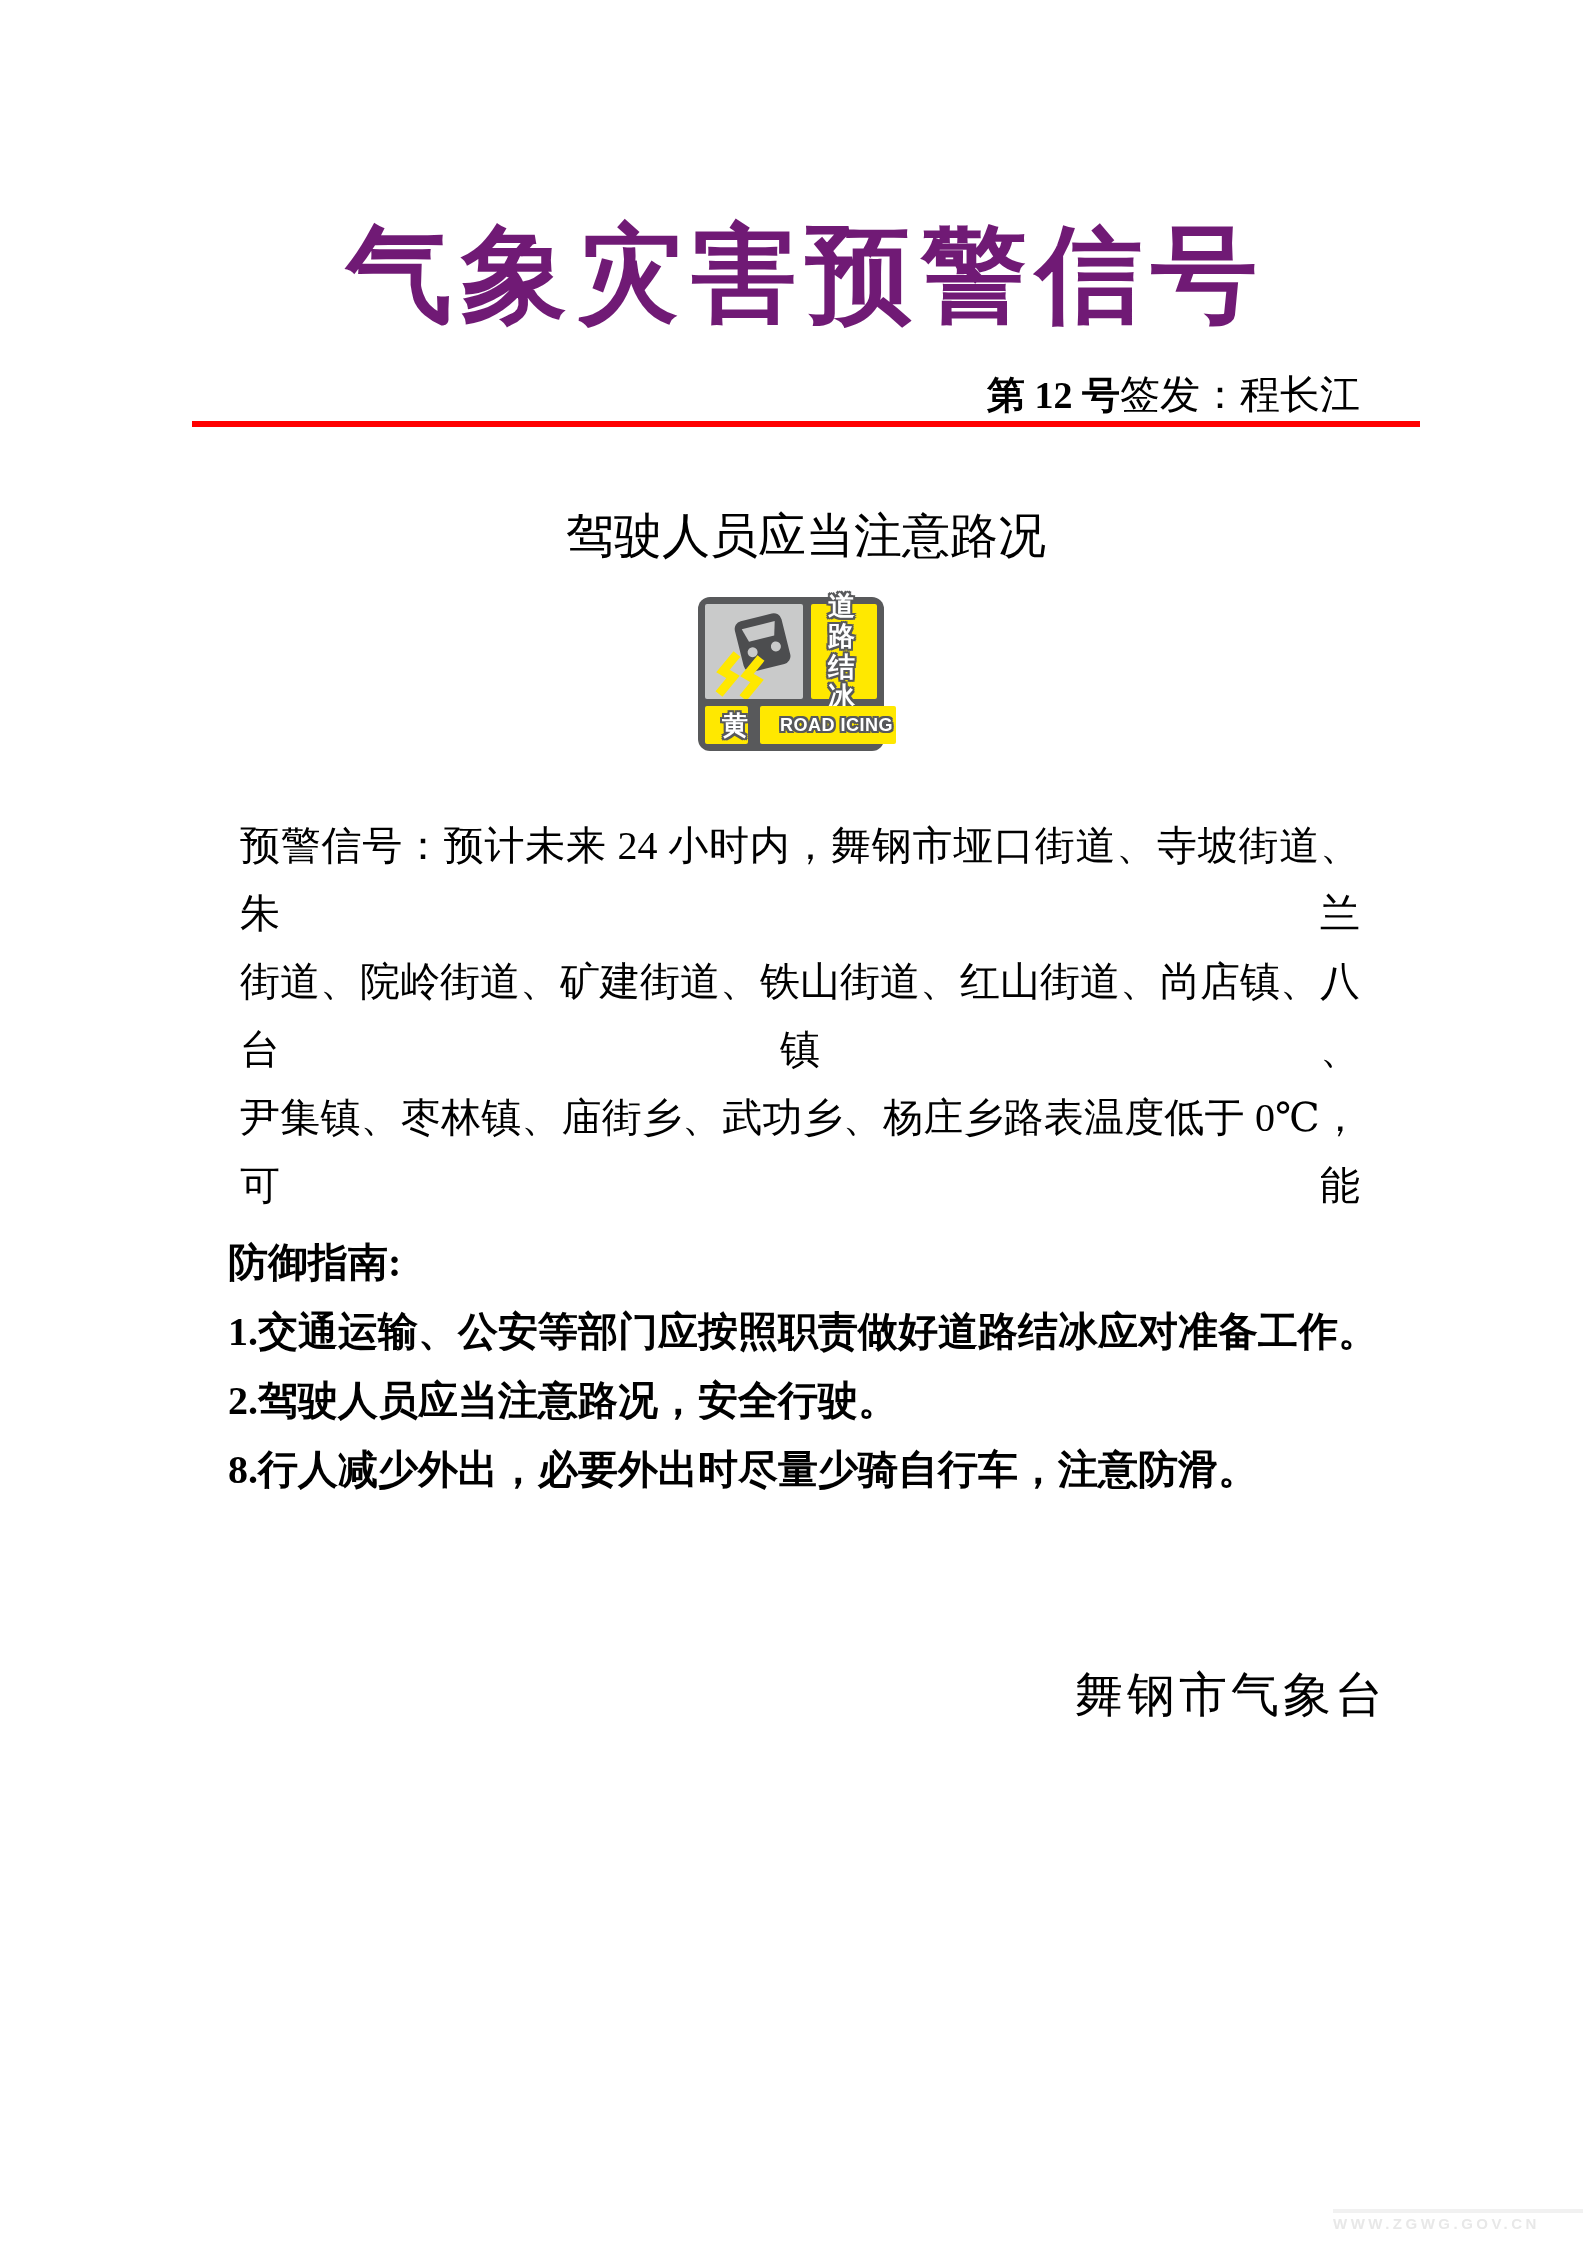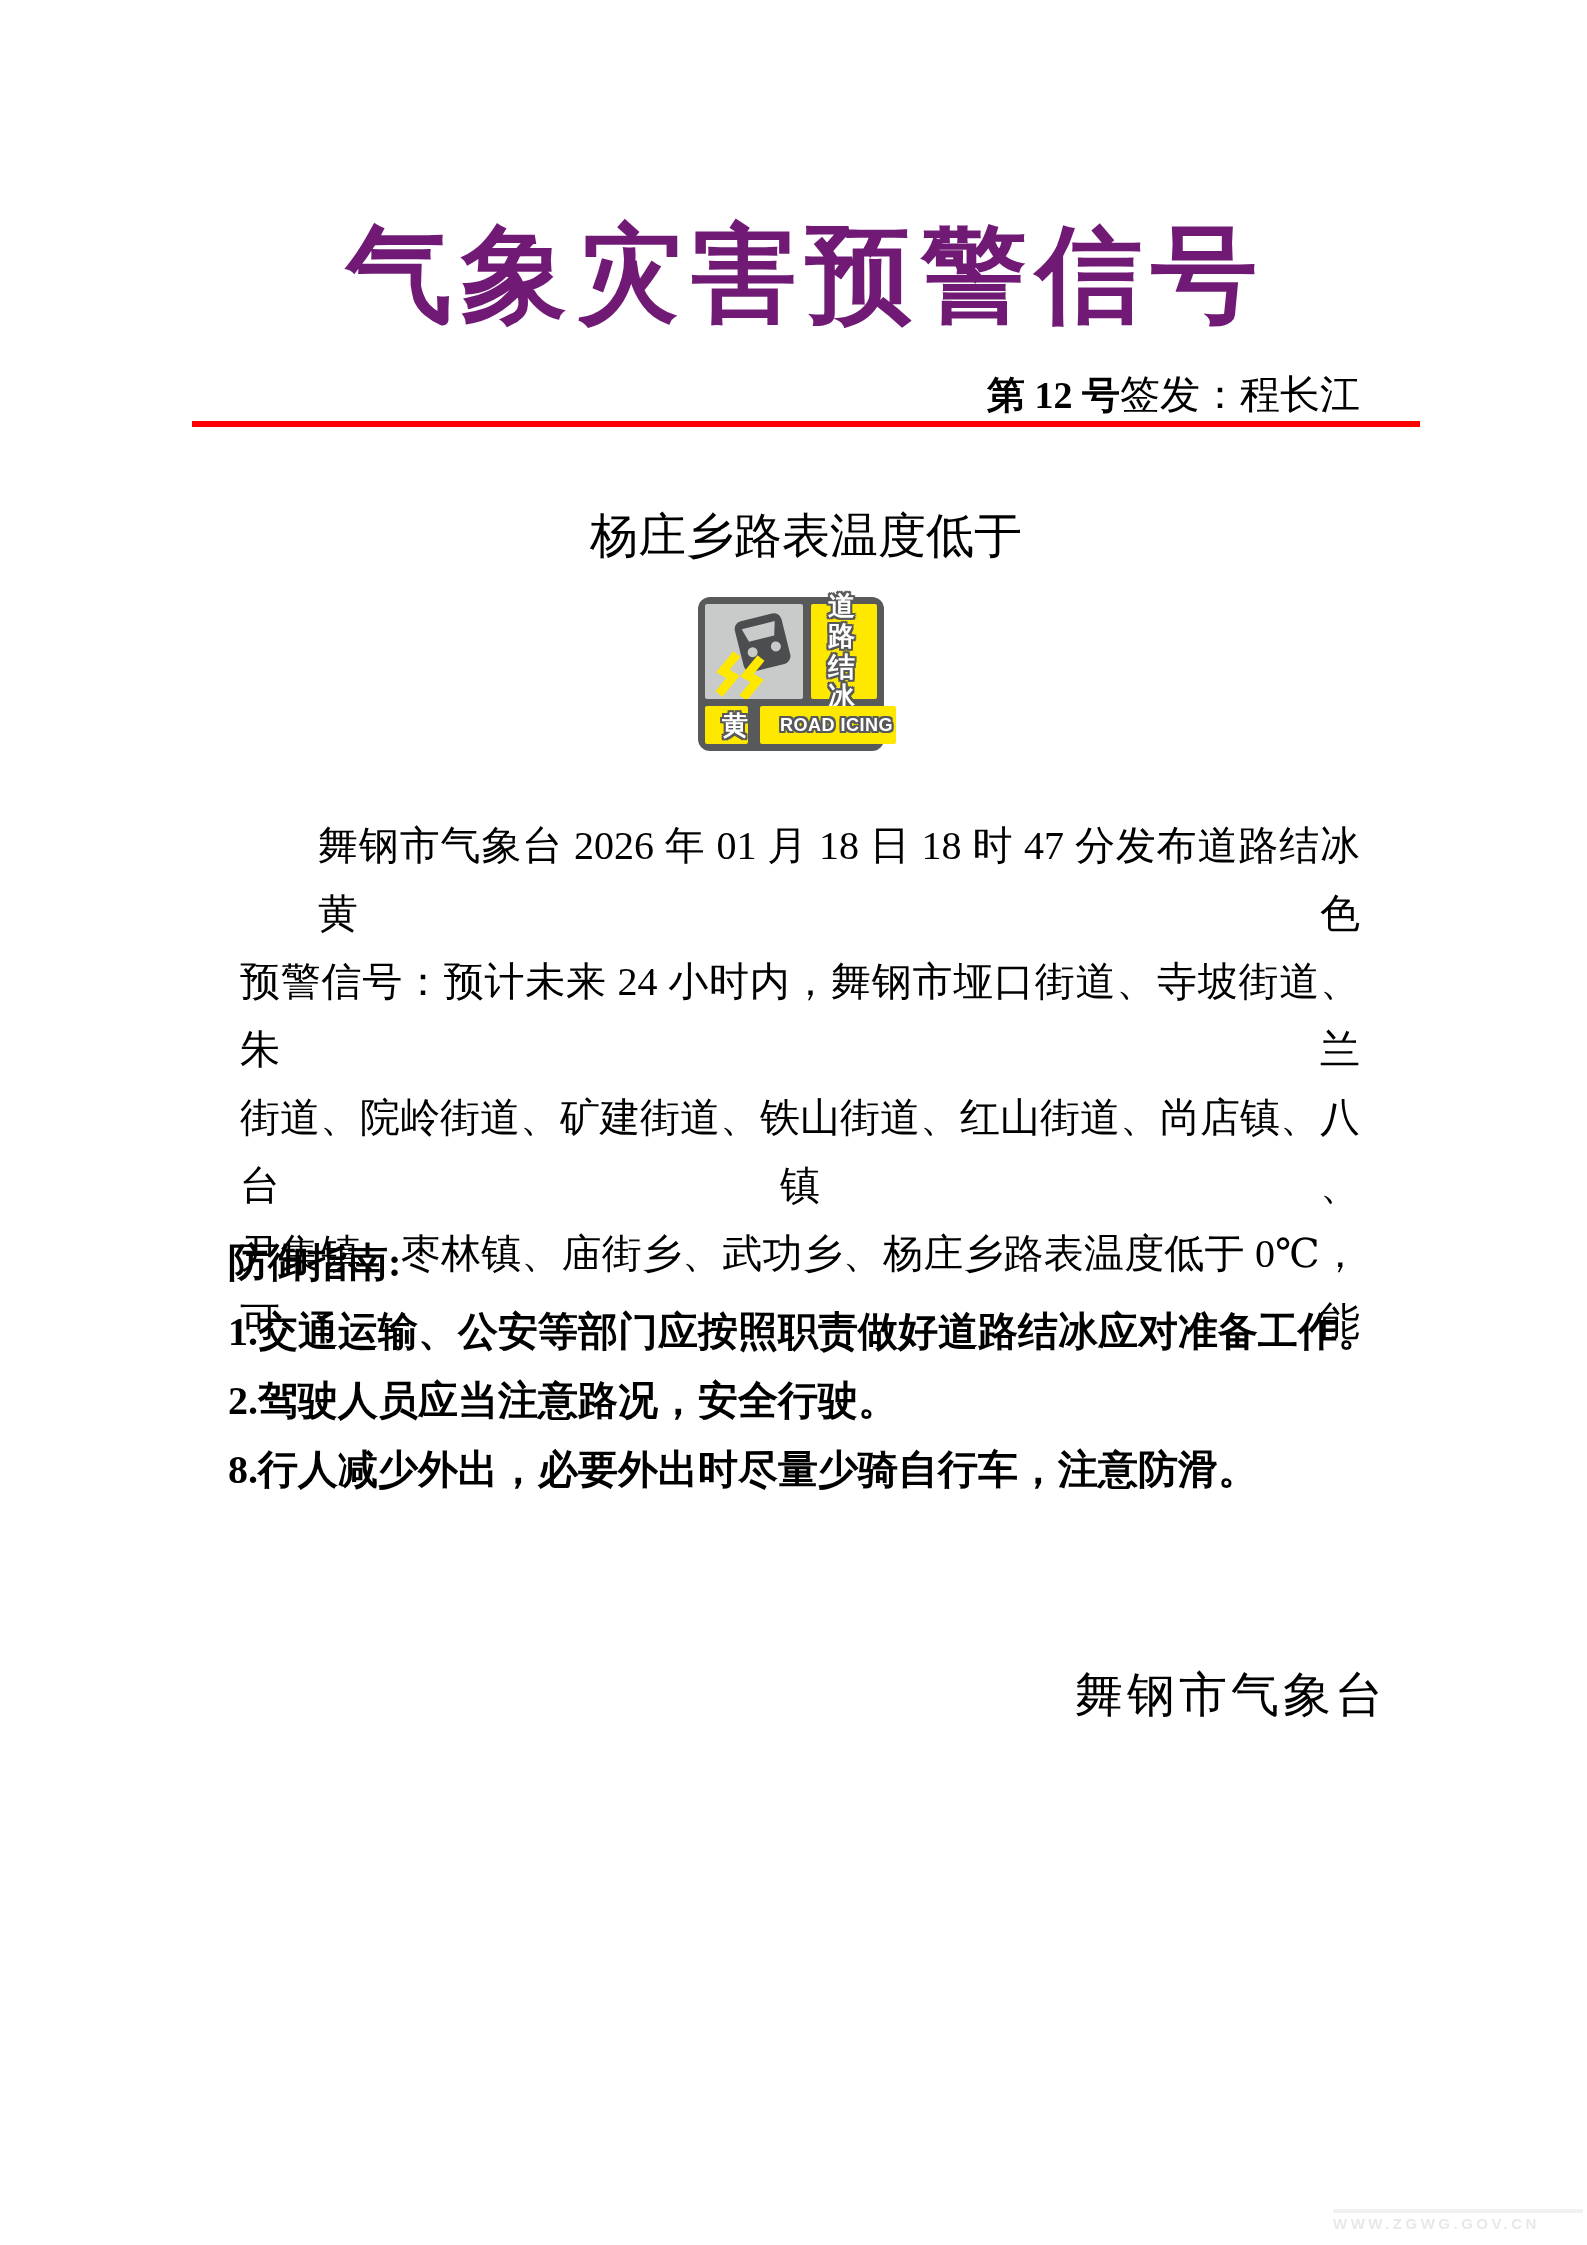--- a/index.html
+++ b/index.html
@@ -156,21 +156,21 @@
 
   <div class="doc-title">气象灾害预警信号</div>
 
   <div class="header-row">
     <span class="doc-number">第 12 号</span>
     <span class="issuer">签发：程长江</span>
   </div>
 
   <div class="red-rule"></div>
 
-  <div class="subtitle">杨庄乡路表温度低于</div>
+  <div class="subtitle">驾驶人员应当注意路况</div>
 
   <div class="warning-icon">
     <div class="wi-row1">
       <div class="wi-cell-car">
         <svg width="98" height="95" viewBox="0 0 98 95">
           <g transform="translate(8,-2) rotate(-14 52 42)">
             <rect x="26" y="14" width="48" height="52" rx="8" fill="#4c4d4f"></rect>
             <polygon points="33,22 67,22 63,36 37,36" fill="#c9caca"></polygon>
             <circle cx="38" cy="47" r="5" fill="#c9caca"></circle>
             <circle cx="62" cy="47" r="5" fill="#c9caca"></circle>
@@ -188,21 +188,20 @@
       <div class="wi-cell-yellow wi-cell-level">
         <span class="wi-level">黄</span>
       </div>
       <div class="wi-cell-yellow wi-cell-en">
         <span class="wi-en">ROAD ICING</span>
       </div>
     </div>
   </div>
 
   <div class="body-block">
-    <div class="jline indent">舞钢市气象台 2026 年 01 月 18 日 18 时 47 分发布道路结冰黄色</div>
     <div class="jline">预警信号：预计未来 24 小时内，舞钢市垭口街道、寺坡街道、朱兰</div>
     <div class="jline">街道、院岭街道、矿建街道、铁山街道、红山街道、尚店镇、八台镇、</div>
     <div class="jline">尹集镇、枣林镇、庙街乡、武功乡、杨庄乡路表温度低于 0℃，可能</div>
   </div>
 
   <div class="guide-block">
     <div class="guide-line">防御指南:</div>
     <div class="guide-line">1.交通运输、公安等部门应按照职责做好道路结冰应对准备工作。</div>
     <div class="guide-line">2.驾驶人员应当注意路况，安全行驶。</div>
     <div class="guide-line">8.行人减少外出，必要外出时尽量少骑自行车，注意防滑。</div>

